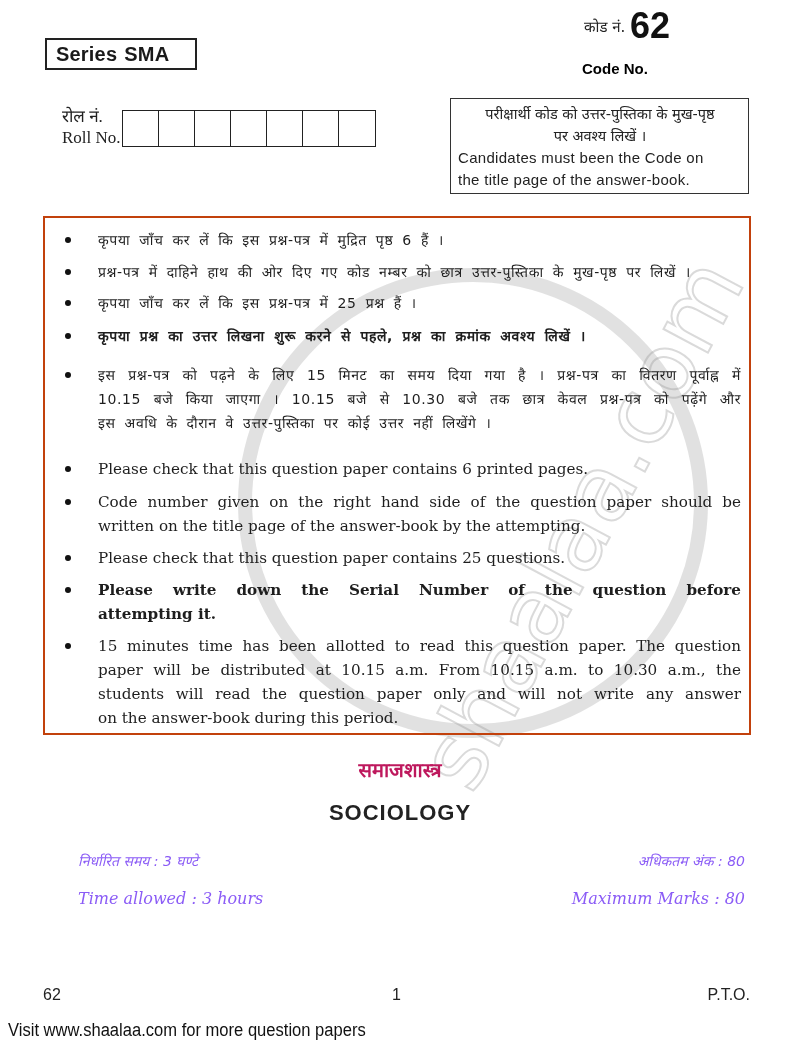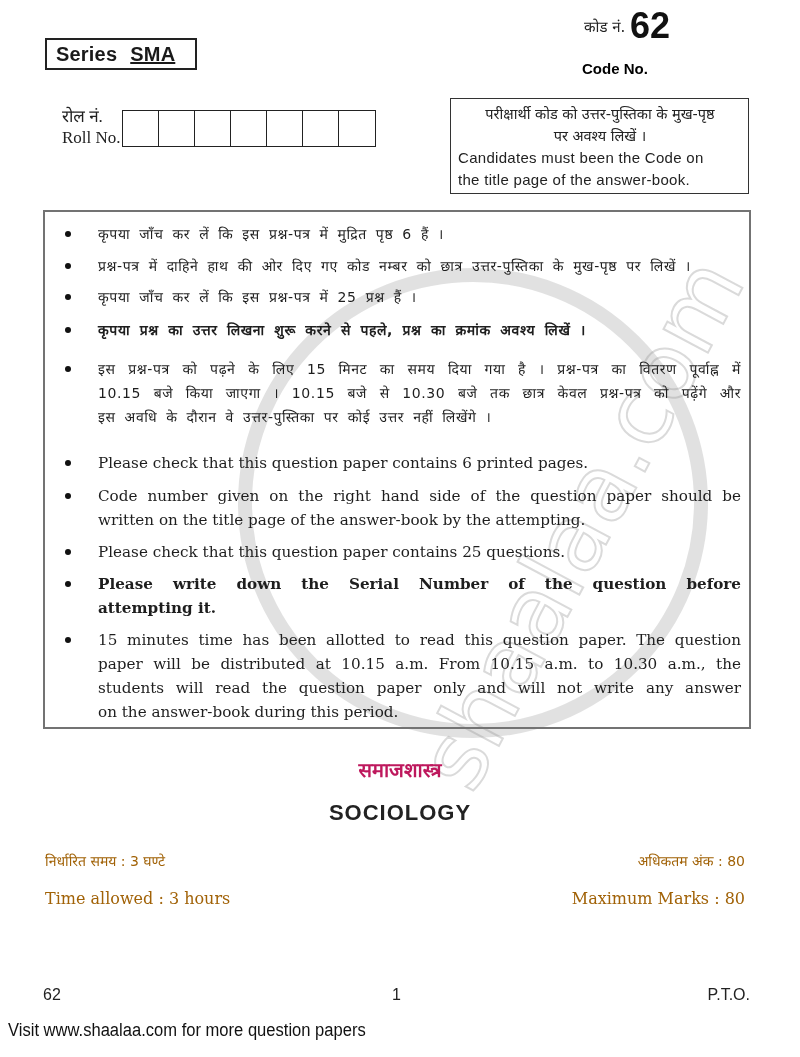--- a/index.html
+++ b/index.html
@@ -22,21 +22,21 @@
       left: 45px; top: 38px; width: 152px; height: 32px;
       border: 2px solid #222;
       box-sizing: border-box;
       font-family: "Liberation Sans", sans-serif;
       font-weight: bold;
       font-size: 20px;
       line-height: 28px;
       padding-left: 9px;
       letter-spacing: 0.2px;
     }
-    .series-box span + span { margin-left: 13px; text-decoration: underline; }
+    .series-box span + span { margin-left: 7px; }
 
     
     .roll-label {
       left: 45px; top: 106px;
       font-family: "Liberation Serif", serif;
       font-size: 17px;
       line-height: 21px;
       color: #222;
       margin-left: 17px;
     }
@@ -86,22 +86,22 @@
       padding: 4px 6px 0 7px;
       font-size: 14.5px;
       line-height: 22px;
       color: #222;
     }
     .code-box .hi { font-family: "DejaVu Sans", sans-serif; font-size: 14.5px; text-align: center; }
     .code-box .en { font-family: "Liberation Sans", sans-serif; font-size: 15px; letter-spacing: 0.3px; }
 
     
     .main-box {
-      left: 43px; top: 210px; width: 708px; height: 519px;
-      border: 2px solid #737373;
+      left: 43px; top: 216px; width: 708px; height: 519px;
+      border: 2px solid #c2410c;
       box-sizing: border-box;
     }
     .bullet {
       position: absolute;
       left: 0;
       width: 100%;
     }
     .bullet-dot {
       position: absolute;
       left: 20px;
@@ -143,22 +143,24 @@
     .title-en {
       left: 0; width: 800px; top: 800px;
       text-align: center;
       font-family: "Liberation Sans", sans-serif;
       font-weight: bold;
       font-size: 22px;
       letter-spacing: 1px;
       color: #222;
     }
     .meta {
+      font-style: italic;
       font-size: 16px;
-      color: #a16207;
+      color: #8b5cf6;
+      margin-left: 33px;
     }
     .meta-hi { font-family: "DejaVu Sans", sans-serif; font-size: 14px; }
     .meta-en { font-family: "DejaVu Serif", serif; font-size: 16px; }
 
     .footer-row {
       font-family: "Liberation Sans", sans-serif;
       font-size: 16px;
       color: #222;
     }
     .visit {

